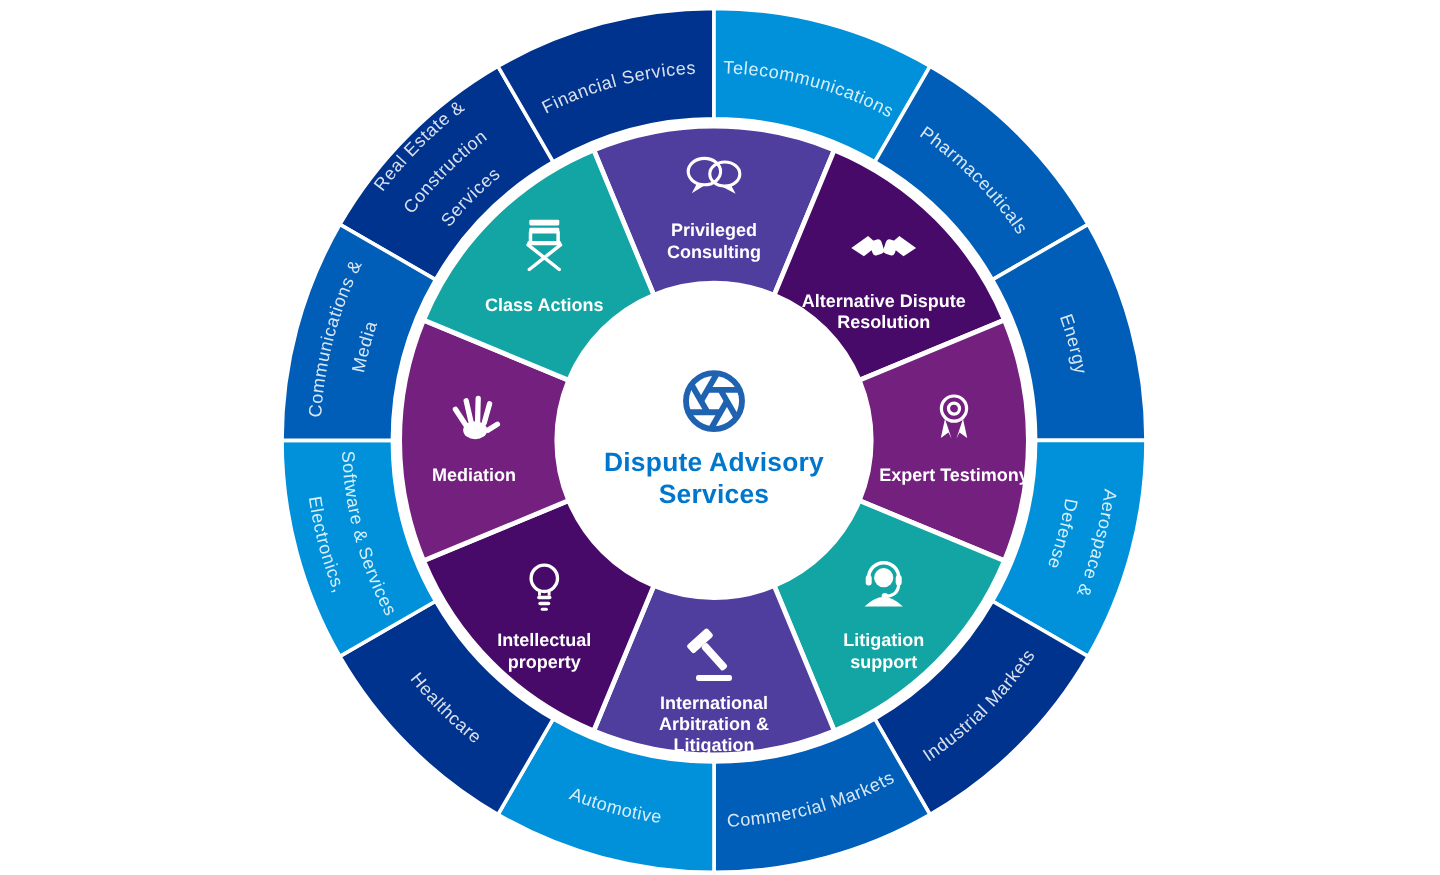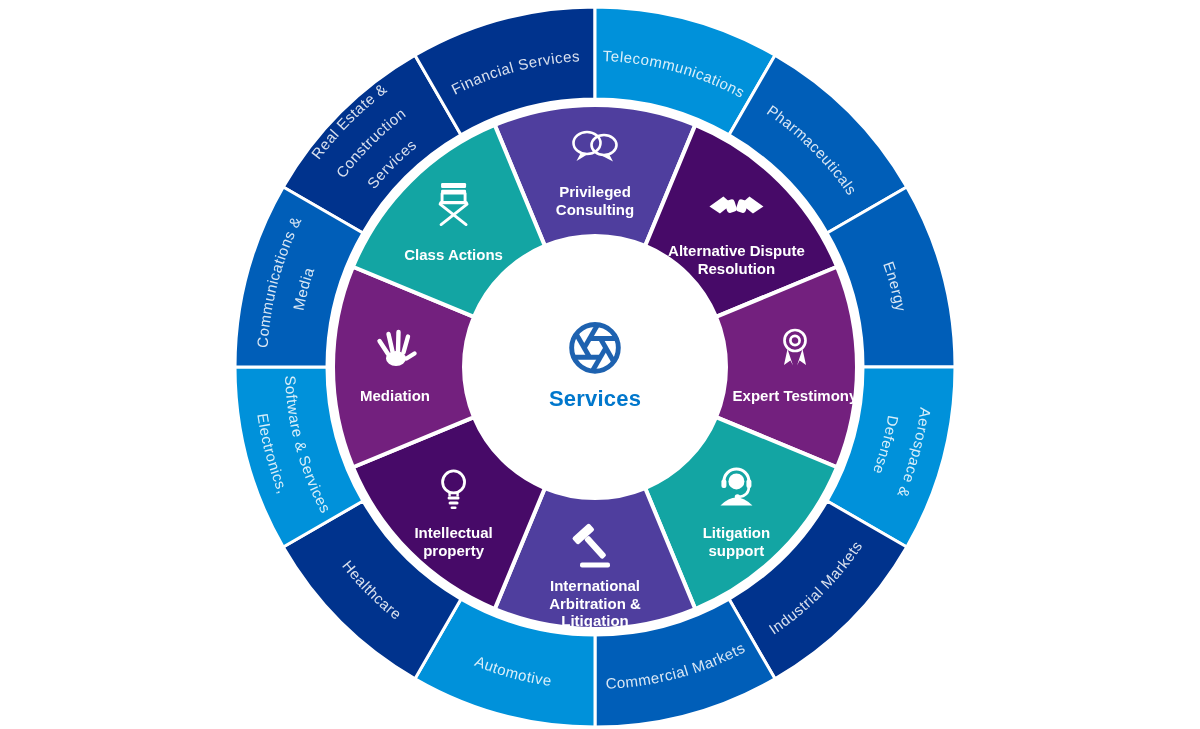--- a/index.html
+++ b/index.html
@@ -172,16 +172,17 @@
     <svg class="aperture" width="56" height="56" viewBox="0 0 24 24" fill="none">
       <circle cx="12" cy="12" r="10" stroke-width="2.1"></circle>
       <line x1="14.31" y1="8" x2="20.05" y2="17.94" stroke-width="2.1"></line>
       <line x1="9.69" y1="8" x2="21.17" y2="8" stroke-width="2.1"></line>
       <line x1="7.38" y1="12" x2="13.12" y2="2.06" stroke-width="2.1"></line>
       <line x1="9.69" y1="16" x2="3.95" y2="6.06" stroke-width="2.1"></line>
       <line x1="14.31" y1="16" x2="2.83" y2="16" stroke-width="2.1"></line>
       <line x1="16.62" y1="12" x2="10.88" y2="21.94" stroke-width="2.1"></line>
     </svg>
     <div class="center-title">
+      <div>Dispute Advisory</div>
       <div>Services</div>
     </div>
   </div>
 </div>
 
 </body></html>

